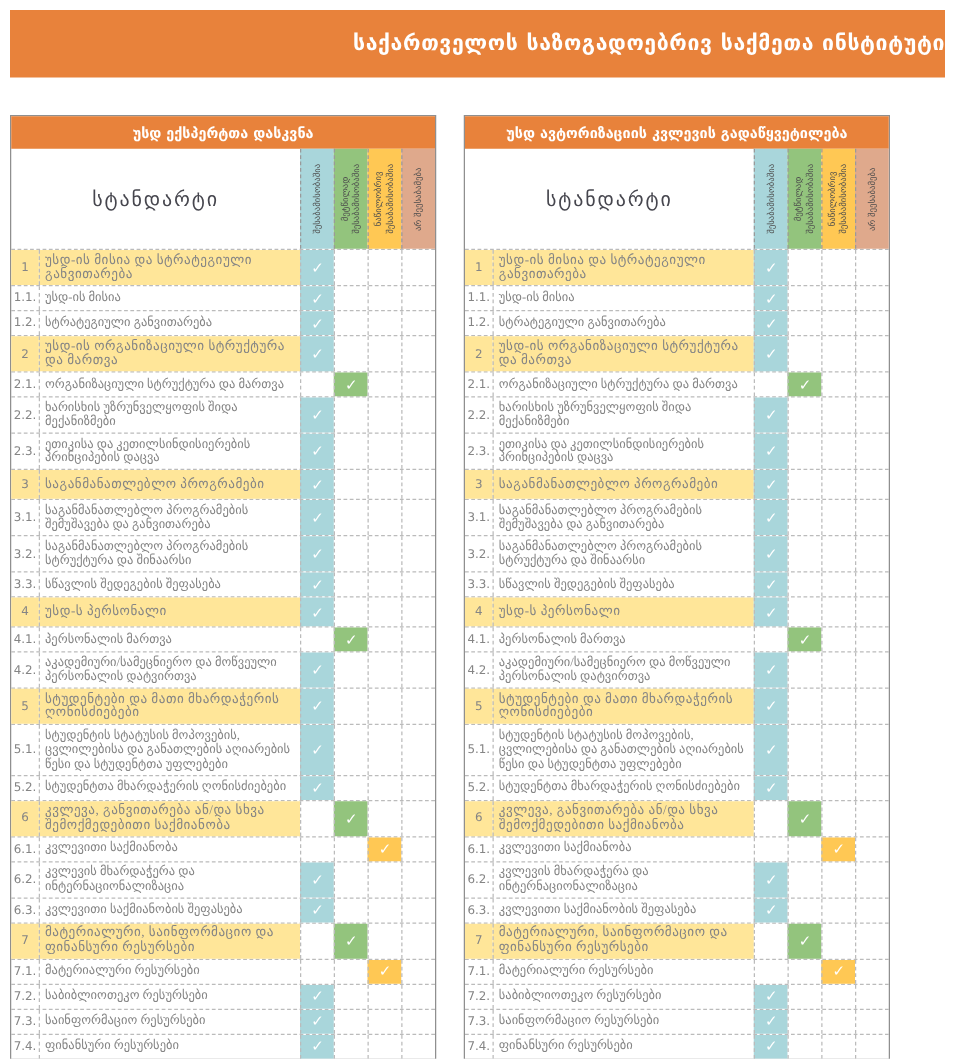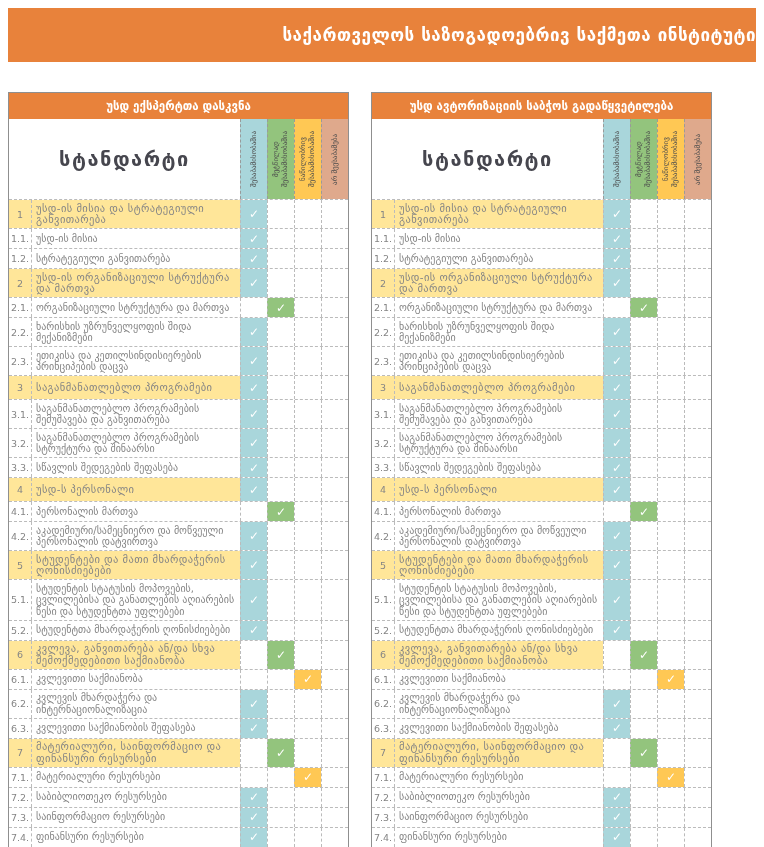--- a/index.html
+++ b/index.html
@@ -25,21 +25,21 @@
     background:var(--accent); color:#ffffff; font-weight:bold;
     font-size:11.5px; text-align:center; padding:6px 2px;
   }
 
   .thead {
     display:grid; grid-template-columns:22px 1fr 27px 27px 27px 27px;
     height:80px; border-bottom:1px dashed var(--grid);
   }
   .standard-h {
     grid-column:1 / 3; display:flex; align-items:center; justify-content:center;
-    font-size:20px; font-weight:700; color:var(--header-text); letter-spacing:1.5px;
+    font-size:16px; font-weight:400; color:var(--header-text); letter-spacing:1.5px;
   }
   .colh {
     display:flex; align-items:center; justify-content:center;
     border-left:1px dashed #9a9a9a; overflow:hidden;
   }
   .colh.c0 { background:var(--col-c0); }
   .colh.c1 { background:var(--col-c1); }
   .colh.c2 { background:var(--col-c2); }
   .colh.c3 { background:var(--col-c3); }
   .colh span {
@@ -54,20 +54,21 @@
   }
   .tbody .trow:first-child { border-top:none; }
   .cell.num {
     display:flex; align-items:center; justify-content:center;
     font-size:9.5px; color:var(--text); padding:2px 1px;
   }
   .cell.label {
     font-size:10px; line-height:11.5px; color:var(--text);
     padding:2.5px 4px; display:flex; align-items:center;
     border-left:1px dashed var(--grid);
+    font-family:Liberation Serif, serif;
   }
   .trow.main { min-height:23px; }
   .trow.main .num, .trow.main .label { background:var(--main-row); }
   .trow.main .label { font-size:10.5px; letter-spacing:0.4px; }
   .cell.check {
     border-left:1px dashed var(--grid);
     display:flex; align-items:center; justify-content:center;
   }
   .cell.check.checked.c0 { background:var(--col-c0); }
   .cell.check.checked.c1 { background:var(--col-c1); }
@@ -360,21 +361,21 @@
               <div class="glyph">✓</div>
             </div>
             <div class="cell check"></div>
             <div class="cell check"></div>
             <div class="cell check"></div>
           </div>
         </div>
     </section>
 
     <section class="acc-table">
-      <div class="table-title">უსდ ავტორიზაციის საბჭოს გადაწყვეტილება</div>
+      <div class="table-title">უსდ ავტორიზაციის კვლევის გადაწყვეტილება</div>
       <div class="thead">
         <div class="cell standard-h">სტანდარტი</div>
         <div class="cell colh c0">
           <span>შესაბამისობაშია</span>
         </div>
         <div class="cell colh c1">
           <span>მეტწილად შესაბამისობაშია</span>
         </div>
         <div class="cell colh c2">
           <span>ნაწილობრივ შესაბამისობაშია</span>

